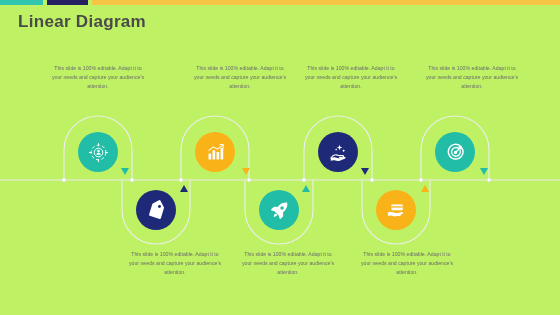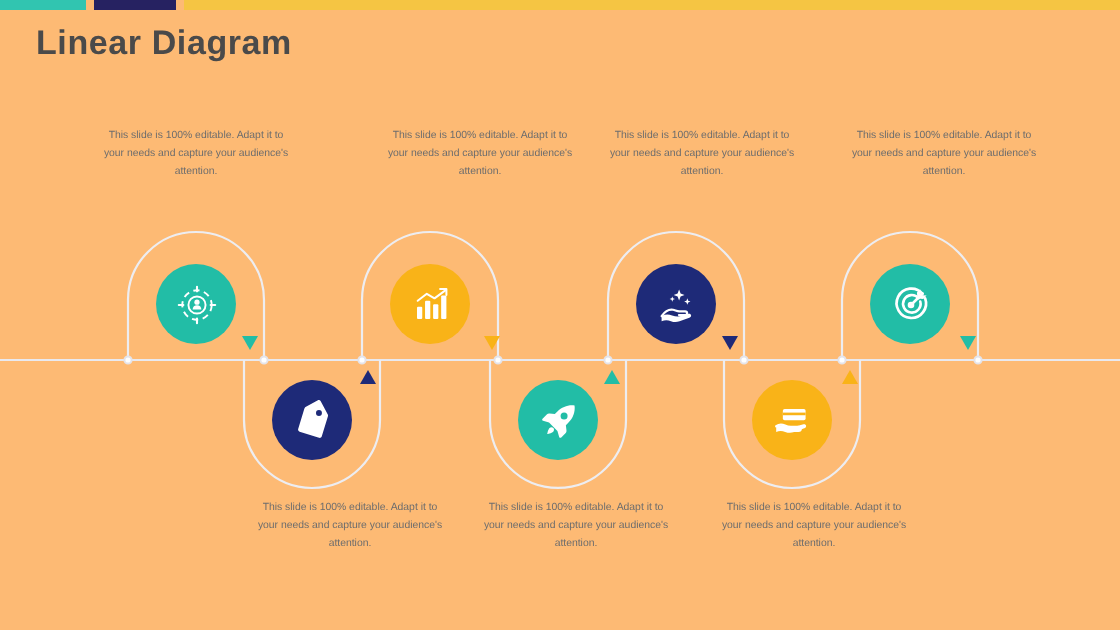--- a/index.html
+++ b/index.html
@@ -3,21 +3,21 @@
 <meta charset="utf-8">
 <style>
   html,body{margin:0;padding:0;}
   body{
     width:560px;height:315px;
     background:#ffffff;
     font-family:"Liberation Sans", sans-serif;
     overflow:hidden;
     position:relative;
   }
-  #stage{position:relative;width:560px;height:315px;overflow:hidden;background:#fdba74;}
+  #stage{position:relative;width:560px;height:315px;overflow:hidden;background:#bef264;}
 
   
   .accent-bar{position:absolute;top:0;left:0;width:560px;height:5px;}
   .accent-seg{position:absolute;top:0;height:5px;}
   #seg-teal{left:0;width:43px;background:#31c5b0;}
   #seg-navy{left:47px;width:41px;background:#262261;}
   #seg-yellow{left:92px;width:468px;background:#f5c543;}
 
   
   #page-title{

